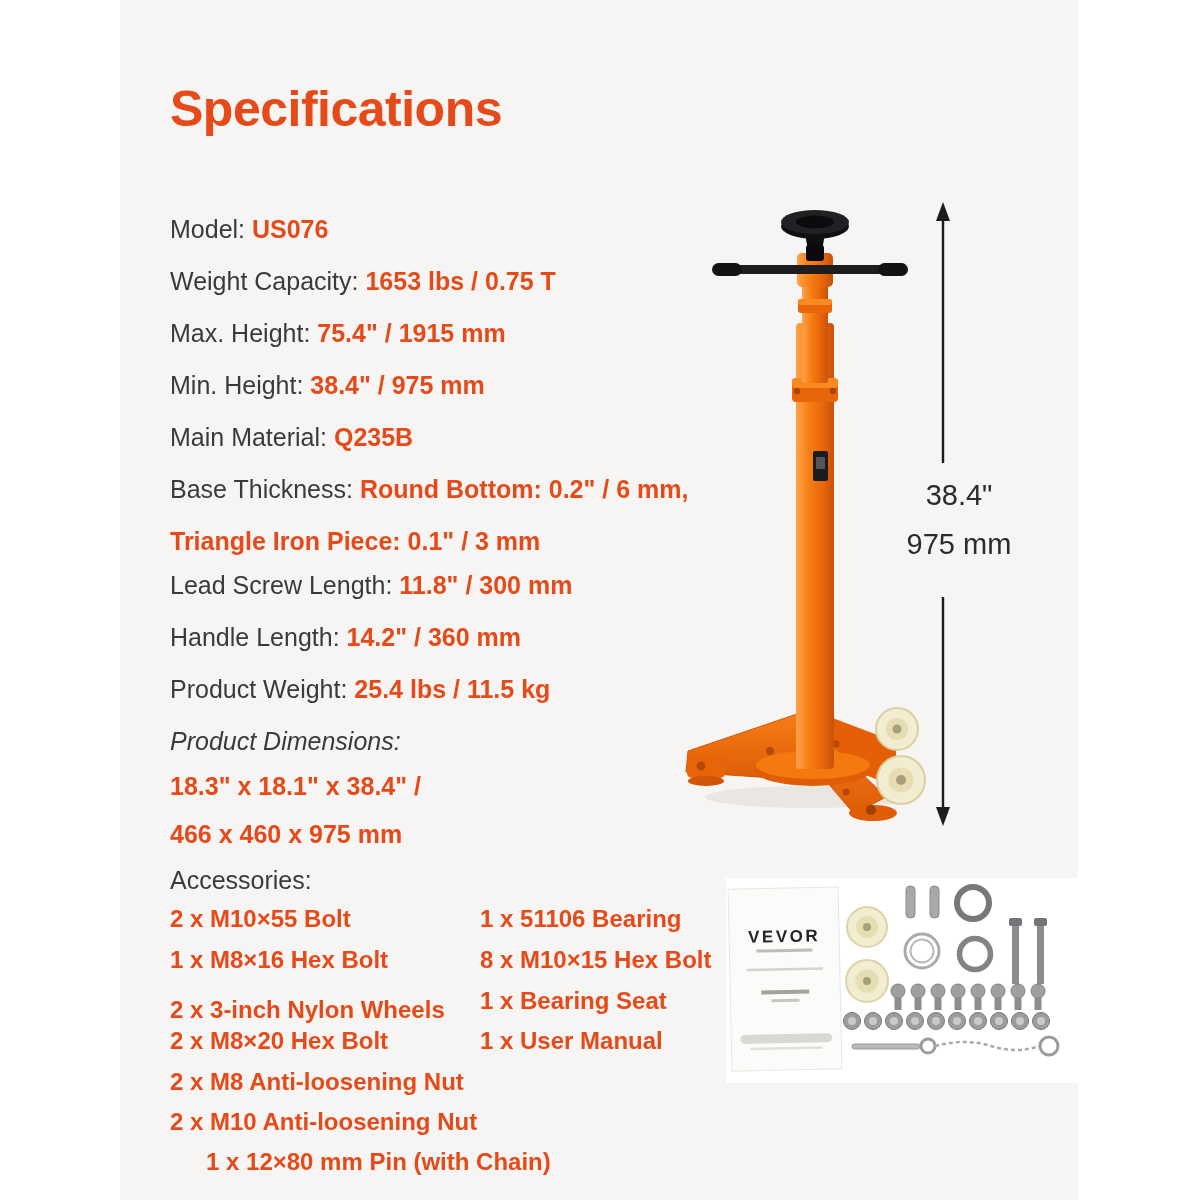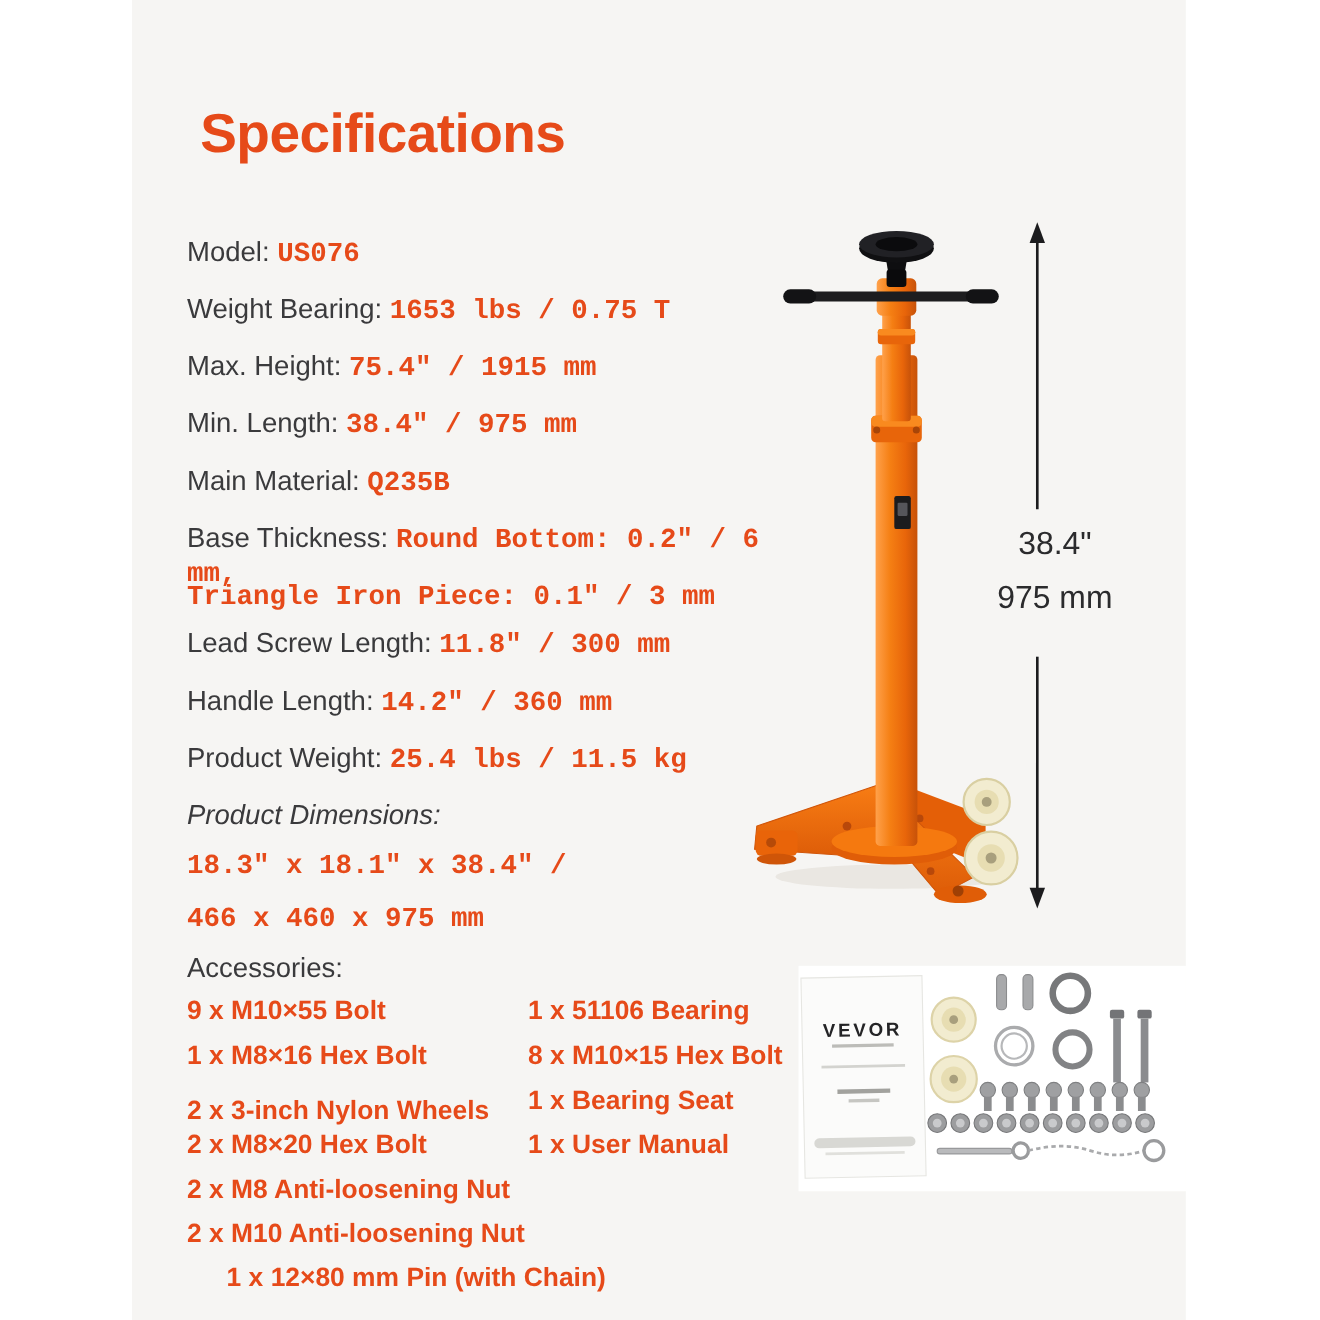--- a/index.html
+++ b/index.html
@@ -14,31 +14,31 @@
     width:1200px;height:1200px;position:relative;overflow:hidden;
     background:var(--canvas-bg);
     font-family:"Liberation Sans","DejaVu Sans",sans-serif;
     -webkit-font-smoothing:antialiased;
   }
   .card{
     position:absolute;left:120px;top:0;width:958px;height:1200px;
     background:var(--card-bg);
   }
   .page-title{
-    position:absolute;left:170px;top:82px;margin:12px;
+    position:absolute;left:170px;top:82px;margin:0;
     font-size:50px;font-weight:bold;color:var(--accent);
     letter-spacing:-0.5px;line-height:1.1;
   }
   .spec-row{
     position:absolute;left:170px;
     font-size:25px;line-height:1.15;white-space:pre-wrap;
     max-width:560px;
   }
   .spec-label{color:var(--text);font-weight:normal;}
-  .spec-value{color:var(--accent);font-weight:bold;font-family:Liberation Mono, monospace;}
+  .spec-value{color:var(--accent);font-weight:bold;}
   .accessory-item{
     position:absolute;
     font-size:24px;font-weight:bold;color:var(--accent);
     line-height:1.15;white-space:pre;
   }
   .stand-svg{
     position:absolute;left:640px;top:195px;width:340px;height:650px;
   }
   .dim-label{
     position:absolute;left:893px;width:132px;text-align:center;
@@ -54,36 +54,36 @@
 </style>
 </head>
 <body>
 
 <div class="card"></div>
 
 <h1 class="page-title">Specifications</h1>
 
 <div id="specs">
     <div class="spec-row" style="top: 215px;"><span class="spec-label">Model: </span><span class="spec-value">US076</span></div>
-    <div class="spec-row" style="top: 267px;"><span class="spec-label">Weight Bearing: </span><span class="spec-value">1653 lbs / 0.75 T</span></div>
+    <div class="spec-row" style="top: 267px;"><span class="spec-label">Weight Capacity: </span><span class="spec-value">1653 lbs / 0.75 T</span></div>
     <div class="spec-row" style="top: 319px;"><span class="spec-label">Max. Height: </span><span class="spec-value">75.4" / 1915 mm</span></div>
-    <div class="spec-row" style="top: 371px;"><span class="spec-label">Min. Length: </span><span class="spec-value">38.4" / 975 mm</span></div>
+    <div class="spec-row" style="top: 371px;"><span class="spec-label">Min. Height: </span><span class="spec-value">38.4" / 975 mm</span></div>
     <div class="spec-row" style="top: 423px; text-align: right;"><span class="spec-label">Main Material: </span><span class="spec-value">Q235B</span></div>
     <div class="spec-row" style="top: 475px;"><span class="spec-label">Base Thickness: </span><span class="spec-value">Round Bottom: 0.2" / 6 mm,</span></div>
     <div class="spec-row" style="top: 527px;"><span class="spec-label"></span><span class="spec-value">Triangle Iron Piece: 0.1" / 3 mm</span></div>
     <div class="spec-row" style="top: 571px;"><span class="spec-label">Lead Screw Length: </span><span class="spec-value">11.8" / 300 mm</span></div>
     <div class="spec-row" style="top: 623px;"><span class="spec-label">Handle Length: </span><span class="spec-value">14.2" / 360 mm</span></div>
     <div class="spec-row" style="top: 675px;"><span class="spec-label">Product Weight: </span><span class="spec-value">25.4 lbs / 11.5 kg</span></div>
     <div class="spec-row" style="top: 727px; font-style: italic;"><span class="spec-label">Product Dimensions:</span><span class="spec-value"></span></div>
     <div class="spec-row" style="top: 772px;"><span class="spec-label"></span><span class="spec-value">18.3" x 18.1" x 38.4" /</span></div>
     <div class="spec-row" style="top: 820px;"><span class="spec-label"></span><span class="spec-value">466 x 460 x 975 mm</span></div>
     <div class="spec-row" style="top: 866px;"><span class="spec-label">Accessories:</span><span class="spec-value"></span></div>
   </div>
 <div id="acc-left">
-    <div class="accessory-item" style="left: 170px; top: 905px;">9 x M10×55 Bolt</div>
+    <div class="accessory-item" style="left: 170px; top: 905px;">2 x M10×55 Bolt</div>
     <div class="accessory-item" style="left: 170px; top: 946px;">1 x M8×16 Hex Bolt</div>
     <div class="accessory-item" style="left: 170px; top: 987px; margin-top: 40px;">2 x M8×20 Hex Bolt</div>
     <div class="accessory-item" style="left: 170px; top: 996px;">2 x 3-inch Nylon Wheels</div>
     <div class="accessory-item" style="left: 170px; top: 1068px;">2 x M8 Anti-loosening Nut</div>
     <div class="accessory-item" style="left: 170px; top: 1108px;">2 x M10 Anti-loosening Nut</div>
     <div class="accessory-item" style="left: 170px; top: 1148px; margin-left: 36px;">1 x 12×80 mm Pin (with Chain)</div>
   </div>
 <div id="acc-right">
     <div class="accessory-item" style="left: 480px; top: 905px;">1 x 51106 Bearing</div>
     <div class="accessory-item" style="left: 480px; top: 946px;">8 x M10×15 Hex Bolt</div>

